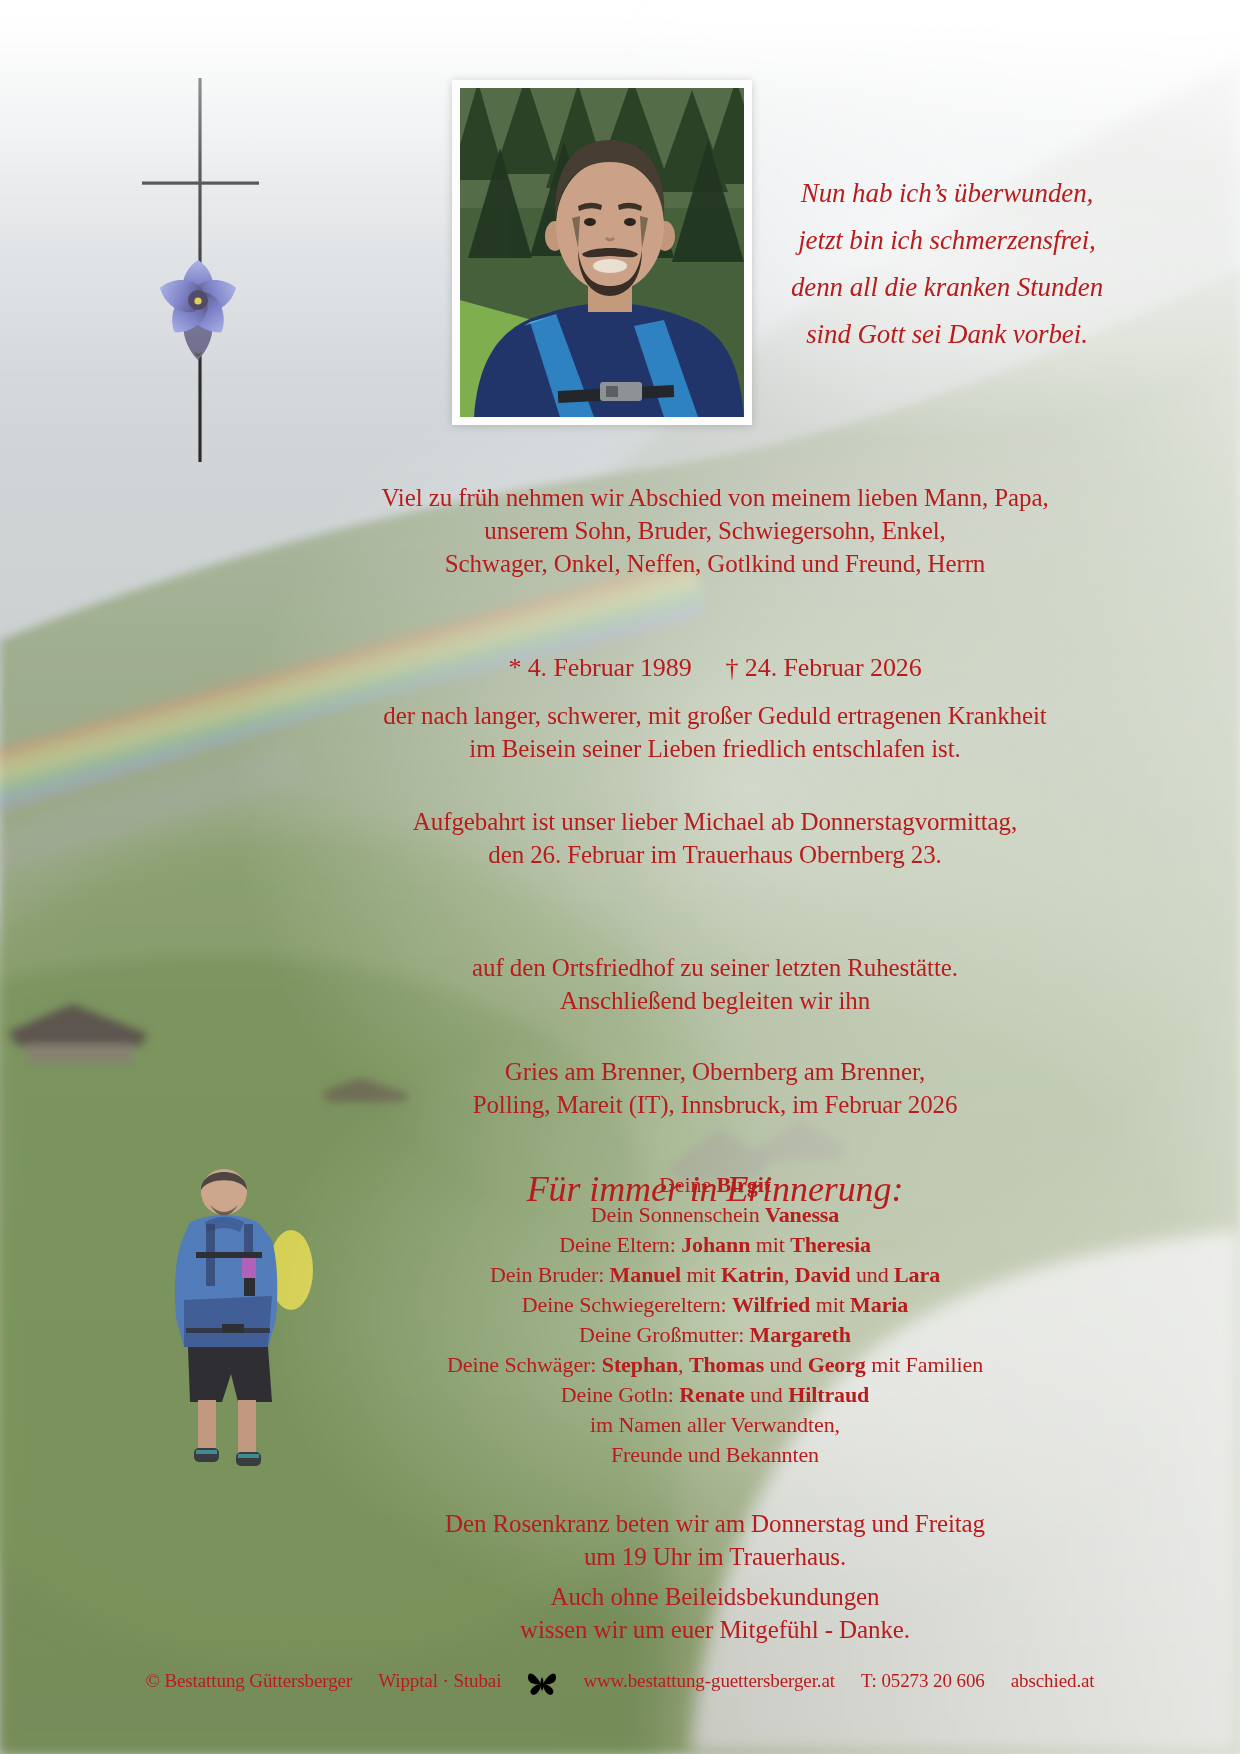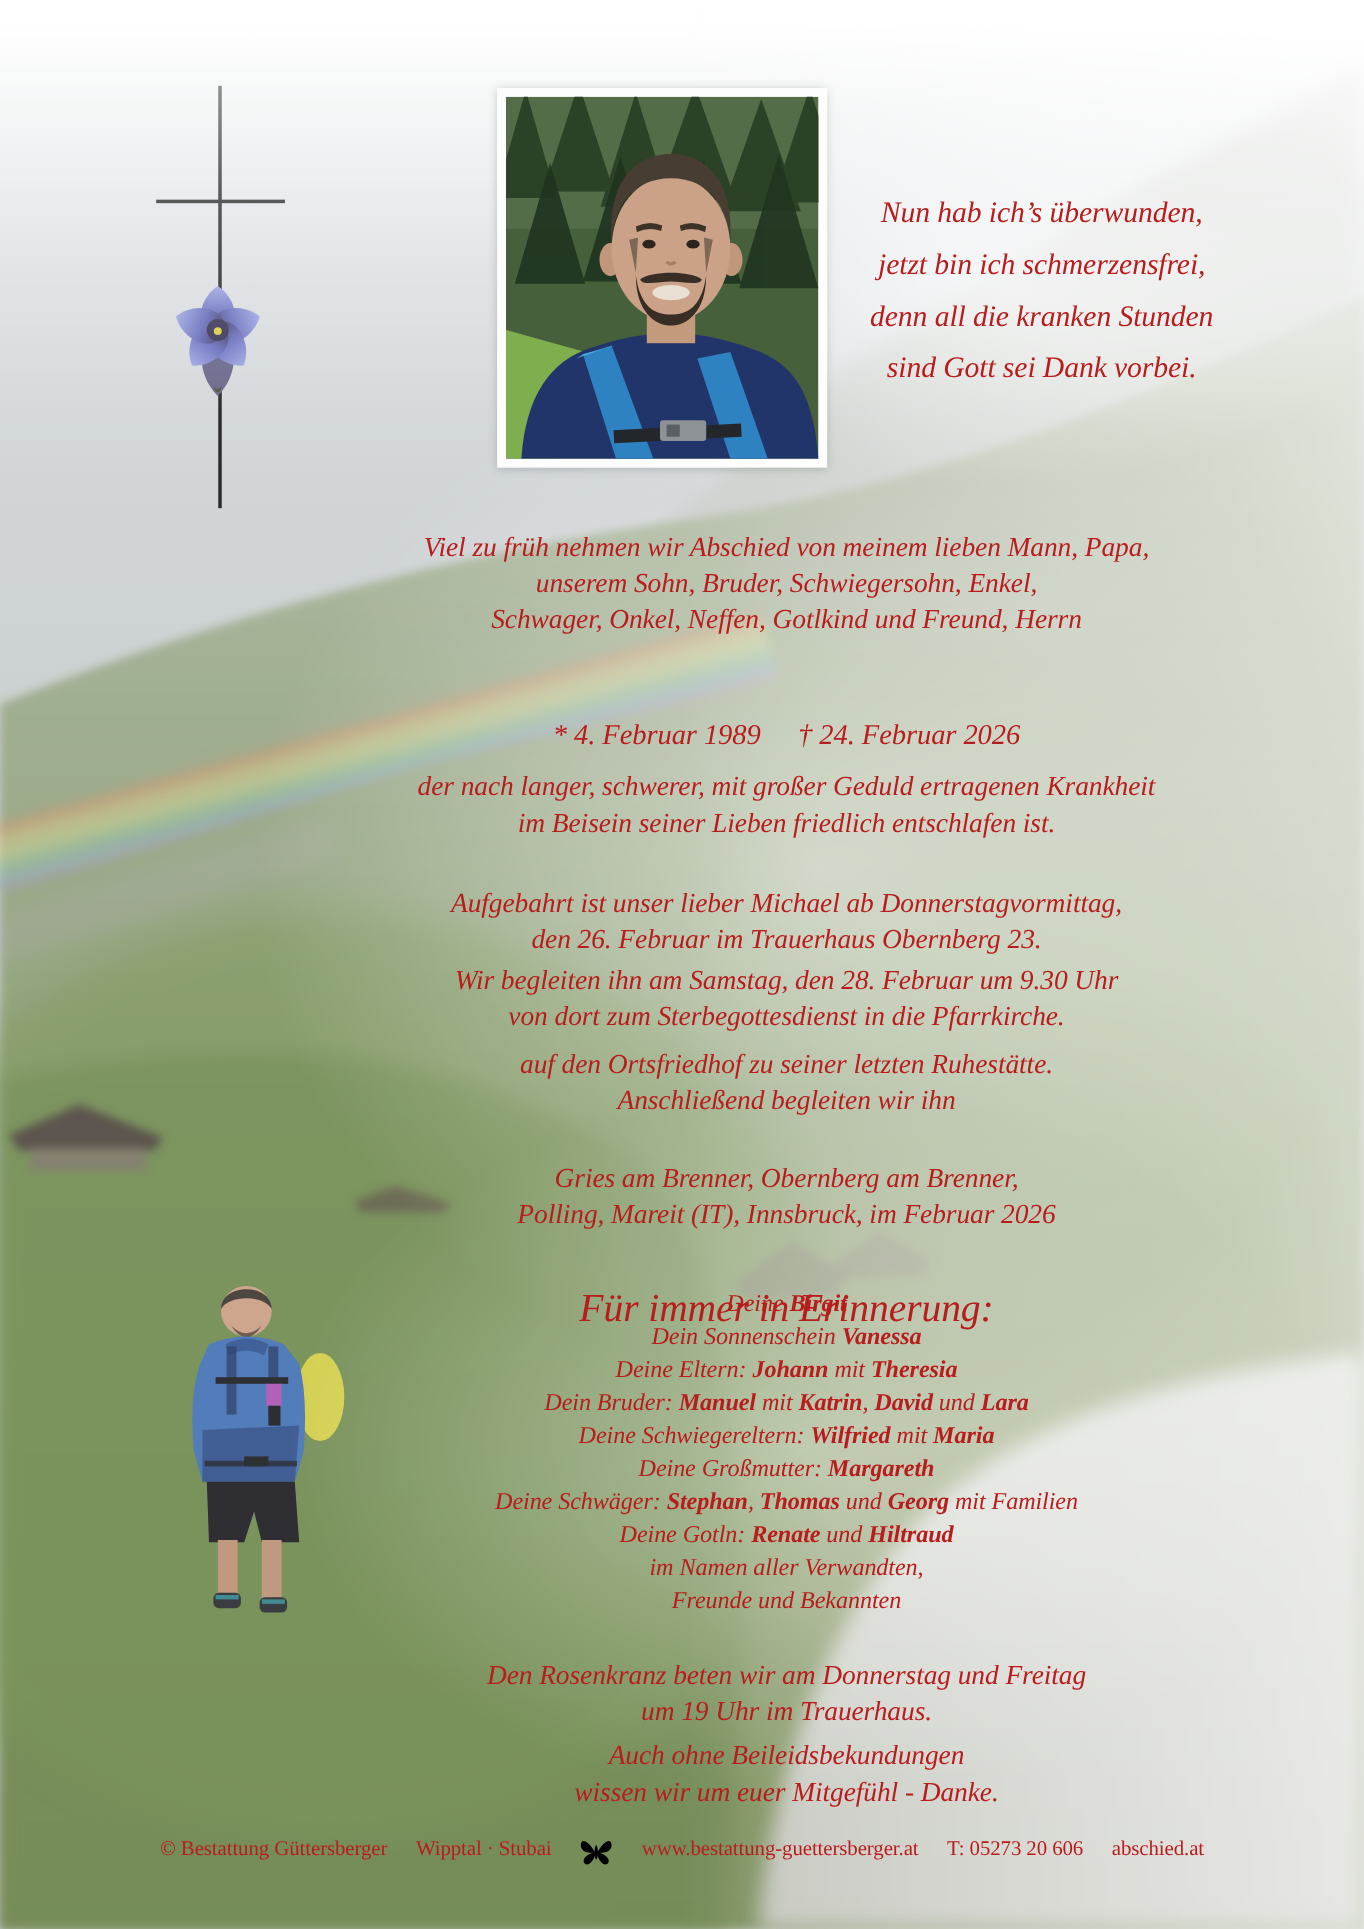--- a/index.html
+++ b/index.html
@@ -11,21 +11,21 @@
       radial-gradient(ellipse 40% 14% at 74% 15%, rgba(255,255,255,.60), rgba(255,255,255,0) 72%),
       radial-gradient(ellipse 56% 36% at 60% 45%, rgba(255,255,255,.50), rgba(255,255,255,0) 74%),
       radial-gradient(ellipse 50% 24% at 59% 75%, rgba(255,255,255,.42), rgba(255,255,255,0) 76%),
       linear-gradient(90deg, rgba(255,255,255,0) 50%, rgba(255,255,255,.35) 78%, rgba(255,255,255,.58) 100%),
       linear-gradient(180deg, rgba(255,255,255,.92) 0%, rgba(255,255,255,.55) 3%, rgba(255,255,255,.22) 10%, rgba(255,255,255,0) 22%),
       linear-gradient(rgba(255,255,255,.10), rgba(255,255,255,.10));}
   .photo{position:absolute;left:452px;top:80px;width:284px;height:329px;border:8px solid #fdfdfd;
          box-shadow:0 1px 8px rgba(60,70,60,.25);}
   .photo svg{display:block;}
   .txt{position:absolute;text-align:center;letter-spacing:-0.1px;}
-  .col{left:318px;width:794px;font-style:italic;}
+  .col{left:318px;width:794px;}
   .verse{left:752px;top:170px;width:390px;font-style:italic;font-size:27px;line-height:47px;}
   .intro{top:481px;font-size:25px;line-height:33px;}
   .name{top:560px;font-size:58px;line-height:74px;font-style:italic;}
   .dates{top:652px;font-size:26px;line-height:32px;}
   .dates .gap{display:inline-block;width:34px;}
   .illness{top:699px;font-size:25px;line-height:33px;text-align:center;}
   .laying{top:805px;font-size:25px;line-height:33px;}
   .funeral{top:875px;font-size:25px;line-height:33px;}
   .burial{top:951px;font-size:25px;line-height:33px;}
   .places{top:1055px;font-size:25px;line-height:33px;}
@@ -222,24 +222,20 @@
   </div>
 
   <div class="txt col illness">
       <div class="ln">der nach langer, schwerer, mit großer Geduld ertragenen Krankheit</div>
       <div class="ln">im Beisein seiner Lieben friedlich entschlafen ist.</div>
     </div>
   <div class="txt col laying">
       <div class="ln">Aufgebahrt ist unser lieber Michael ab Donnerstagvormittag,</div>
       <div class="ln">den 26. Februar im Trauerhaus Obernberg 23.</div>
     </div>
-  <div class="txt col funeral">
-      <div class="ln">Wir begleiten ihn am Samstag, den 28. Februar um 9.30 Uhr</div>
-      <div class="ln">von dort zum Sterbegottesdienst in die Pfarrkirche.</div>
-    </div>
   <div class="txt col burial">
       <div class="ln">auf den Ortsfriedhof zu seiner letzten Ruhestätte.</div>
       <div class="ln">Anschließend begleiten wir ihn</div>
     </div>
   <div class="txt col places">
       <div class="ln">Gries am Brenner, Obernberg am Brenner,</div>
       <div class="ln">Polling, Mareit (IT), Innsbruck, im Februar 2026</div>
     </div>
 
   <div class="txt col remtitle">Für immer in Erinnerung:</div>

